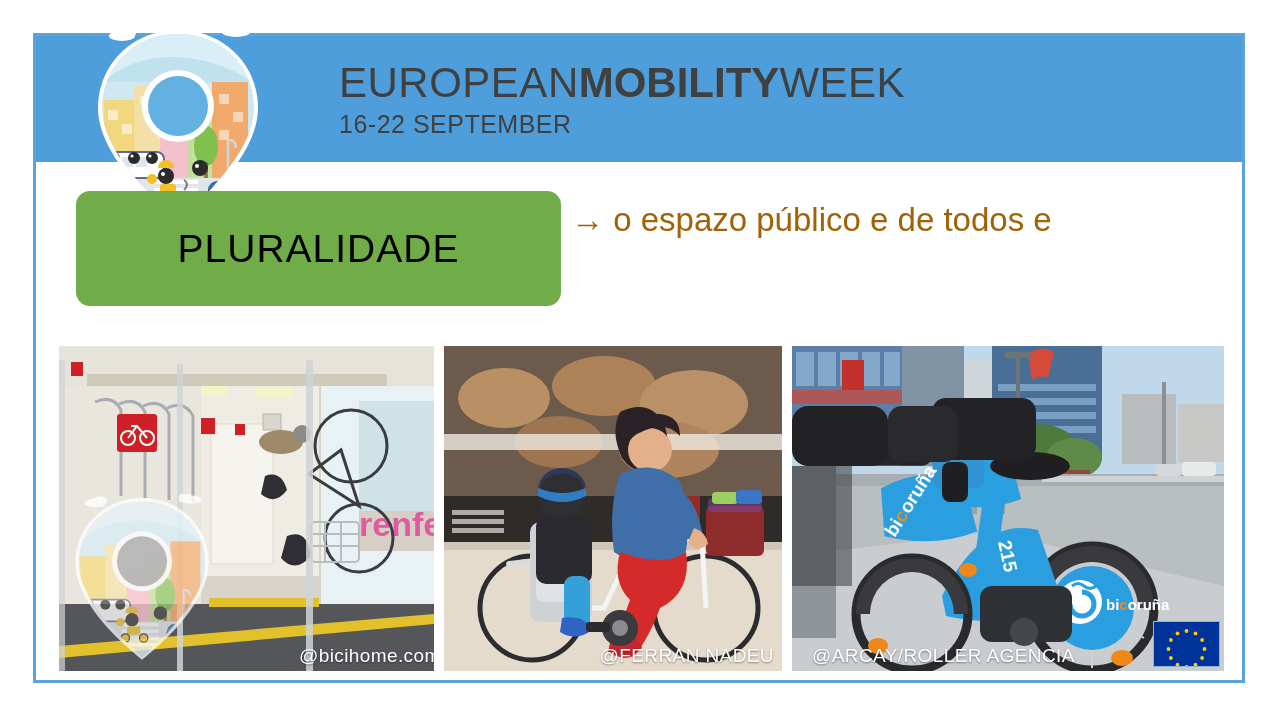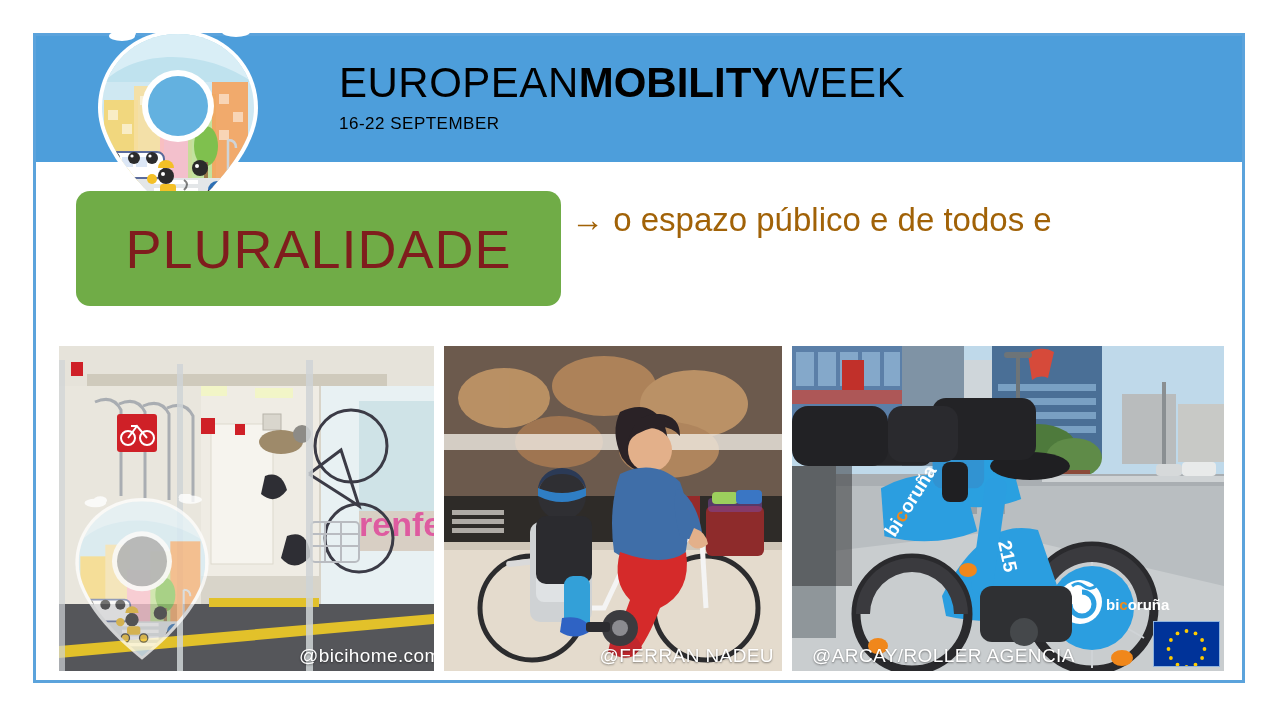--- a/index.html
+++ b/index.html
@@ -10,40 +10,40 @@
   .slide{
     position:absolute;left:33px;top:33px;width:1212px;height:650px;
     border:3px solid #5ba3dc;box-sizing:border-box;background:#ffffff;
   }
   
   .header{
     position:absolute;left:0;top:0;width:100%;height:126px;
     background:#4d9edb;box-sizing:border-box;
   }
   .brand{
-    position:absolute;left:303px;top:23px;color:#000000;
+    position:absolute;left:303px;top:23px;color:#404040;
     letter-spacing:0.5px;white-space:nowrap;
   }
   .brand .l1{font-size:42px;line-height:48px;font-weight:300;}
   .brand .l1 b{font-weight:700;letter-spacing:0px;}
-  .brand .l2{font-size:17px;line-height:30px;font-weight:400;letter-spacing:0.5px;margin-top:2px;}
+  .brand .l2{font-size:25px;line-height:30px;font-weight:400;letter-spacing:0.5px;margin-top:2px;}
 
   
   .pin-wrap{position:absolute;pointer-events:none;}
   .pin-main{left:52px;top:-8px;width:180px;height:190px;z-index:6;}
   .pin-water{left:32px;top:470px;width:185px;height:190px;z-index:7;opacity:.80;}
 
   
   .tagbox{
     position:absolute;left:40px;top:155px;width:485px;height:115px;
     background:#70ac47;border-radius:14px;
     display:flex;align-items:center;justify-content:center;z-index:8;
   }
   .tagbox span{
-    color:#7f1d1d;font-size:54px;font-weight:400;letter-spacing:1px;
+    color:#000000;font-size:39px;font-weight:400;letter-spacing:1px;
     font-family:"Liberation Sans",sans-serif;
   }
   .blurb{
     position:absolute;left:535px;top:160px;width:645px;
     font-size:33px;line-height:47px;color:#a16207;font-weight:400;
   }
 
   
   .photos{position:absolute;left:23px;top:310px;width:1165px;height:325px;}
   .photo{position:absolute;top:0;height:325px;overflow:hidden;background:#cfcfcf;}

